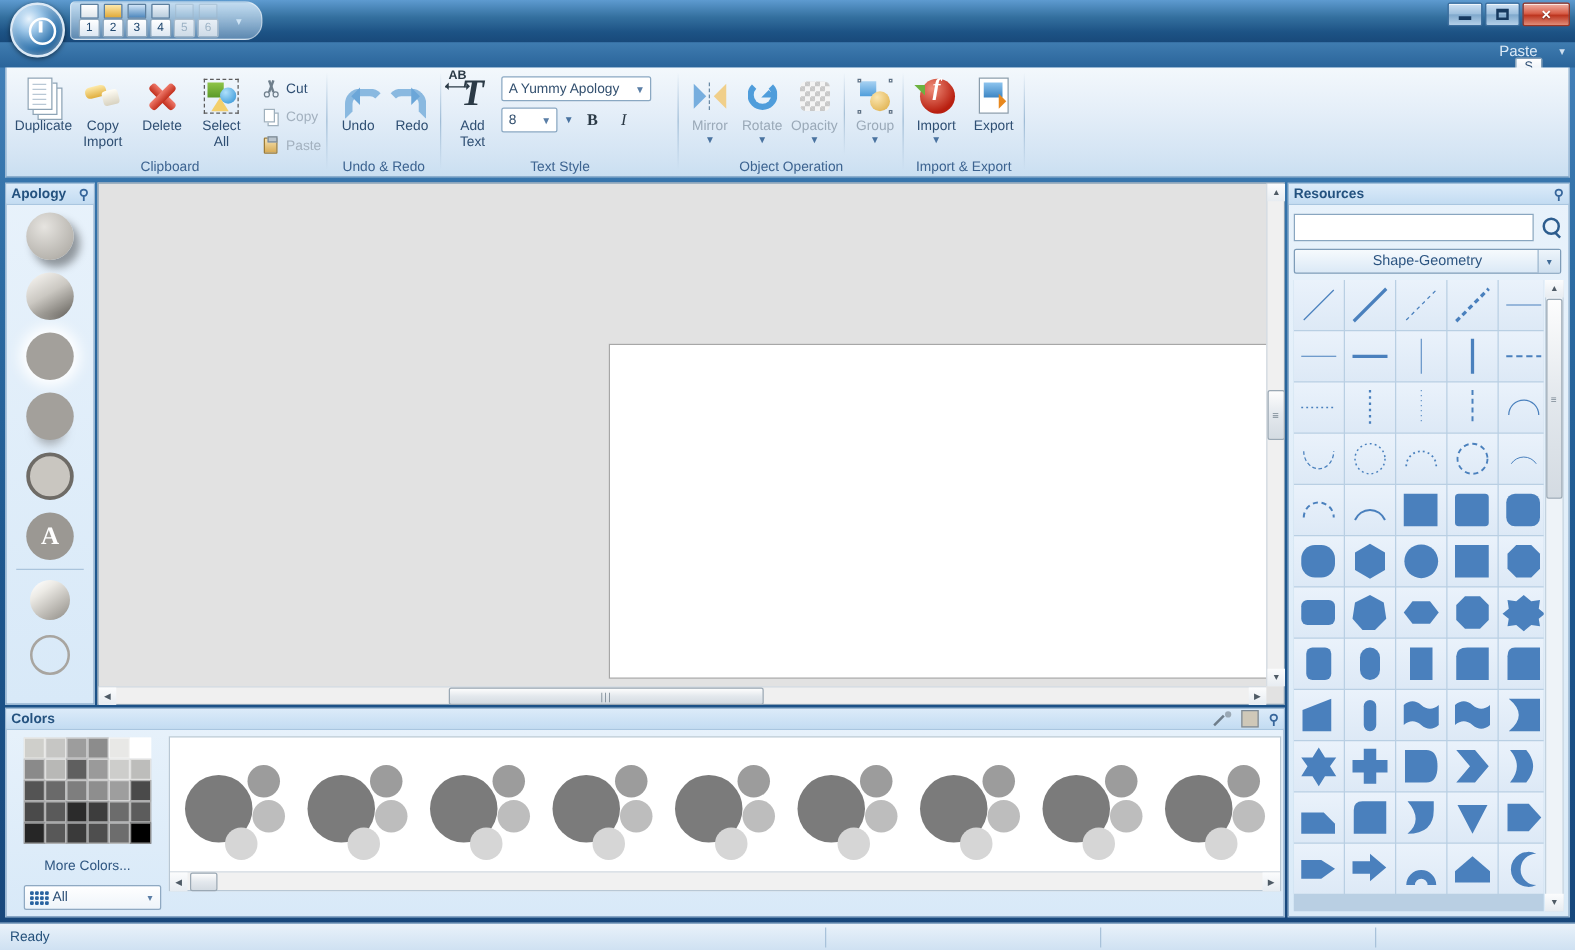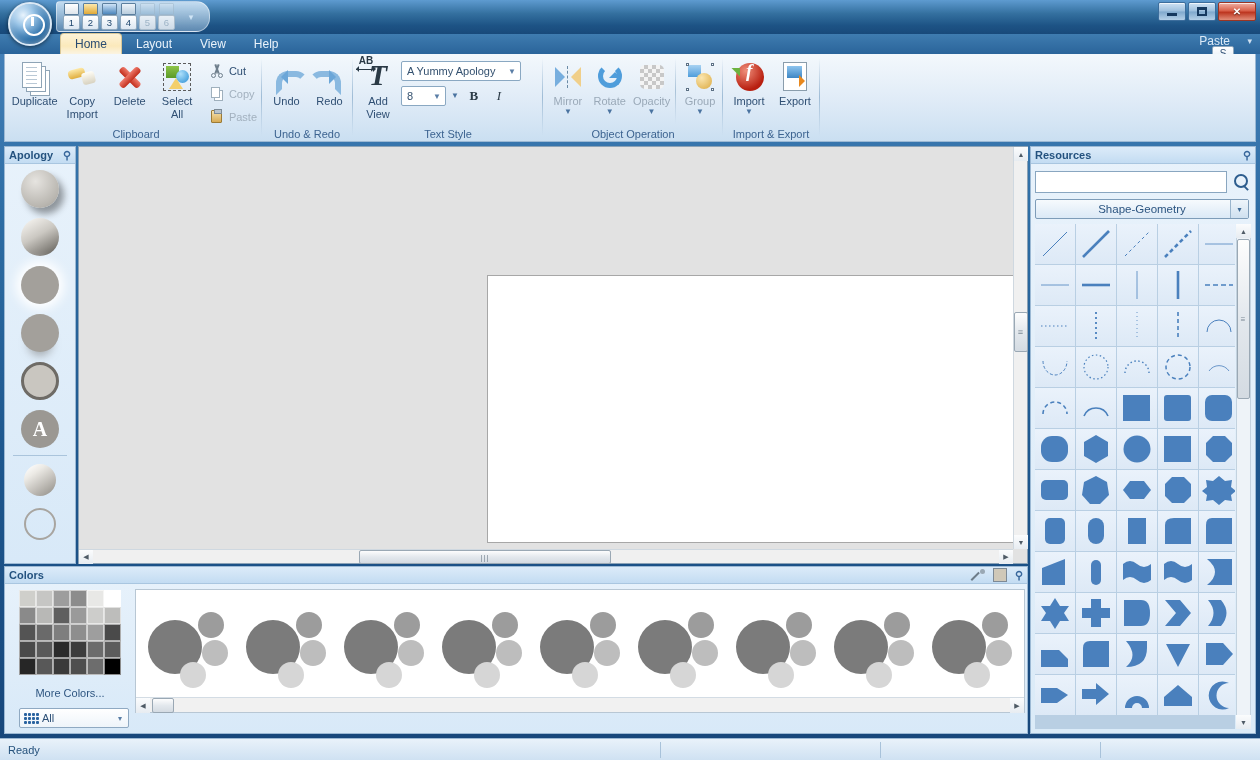--- a/index.html
+++ b/index.html
@@ -390,26 +390,20 @@
       <span class="qat-num">5</span>
     </div>
     <div class="qat-btn off">
       <span class="qat-ico" style="background:linear-gradient(180deg,#dde9f3,#9fc0da);border-color:#9fb4c5"></span>
       <span class="qat-num">6</span>
     </div>
     <div class="qat-drop">▾</div>
   </div>
 
   <div class="tabstrip"></div>
-  <div class="tabs">
-    <div class="tab active">Home</div>
-    <div class="tab">Layout</div>
-    <div class="tab">View</div>
-    <div class="tab">Help</div>
-  </div>
   <div class="style-menu">Paste</div>
   <div class="style-caret">▾</div>
   <div class="style-btn">S</div>
 
   <div class="ribbon">
 
     <div class="rgroup" style="left:6px;width:250px;">
       <div class="gbody">
         <div class="bigbtn">
           <span class="ico">
@@ -491,21 +485,21 @@
     </div>
     <div class="gsep" style="left:347px;"></div>
 
     <div class="rgroup" style="left:350px;width:186px;">
       <div class="gbody" style="padding-left:6px;">
         <div class="bigbtn" style="width:34px;">
           <span class="ico">
               <i class="ic-T">T</i>
             </span>
           <span>Add</span>
-          <span>View</span>
+          <span>Text</span>
         </div>
         <div style="display:flex;flex-direction:column;gap:5px;margin-left:6px;padding-top:3px;">
           <div class="combo" style="width:120px;">
             <span>A Yummy Apology</span>
             <span class="cbtn">▼</span>
           </div>
           <div style="display:flex;align-items:center;gap:5px;">
             <div class="combo" style="width:45px;">
               <span>8</span>
               <span class="cbtn">▼</span>

